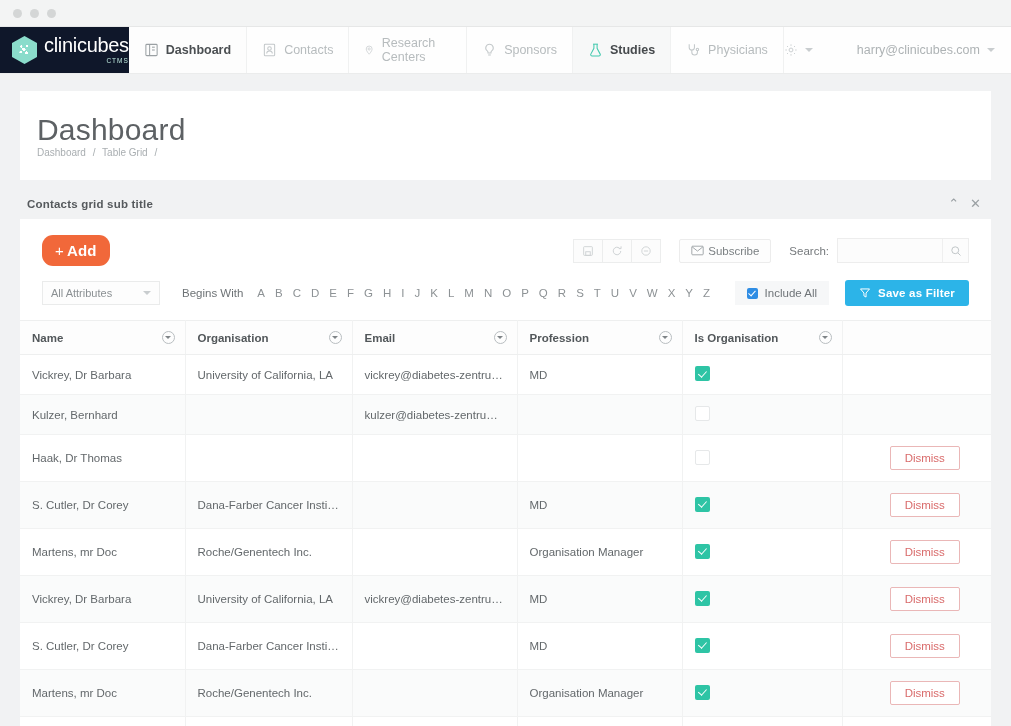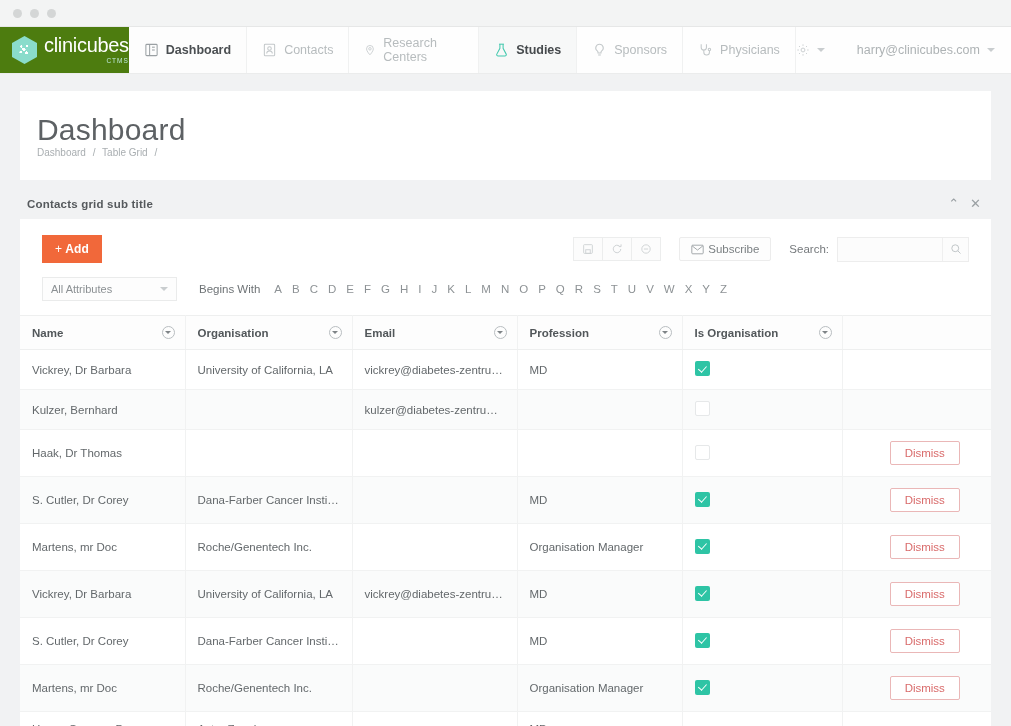--- a/index.html
+++ b/index.html
@@ -32,21 +32,21 @@
   .topnav {
     height: 47px;
     background: #fefefe;
     display: flex;
     align-items: stretch;
     border-bottom: 1px solid #ebecec;
     position: relative;
   }
   .brand {
     width: 133px;
-    background: #4d7c0f;
+    background: #0f172a;
     display: flex; align-items: center;
     gap: 7px;
     padding-left: 12px;
     position: relative;
   }
   .brand-mark {
     width: 25px; height: 28px;
     position: relative;
     flex: 0 0 auto;
   }
@@ -87,21 +87,21 @@
     border-left: 1px solid #f0f1f1;
     border-right: 1px solid #f0f1f1;
     margin-left: -1px;
     background: #fefefe;
   }
   .nav-item.active { color: #464a4d; background: #f7f8f8; font-weight: 600; }
   .nav-item.semi { color: #4b4f52; background: #fdfdfd; font-weight: 600; }
   .nav-ico { width: 15px; height: 16px; display: block; }
   .nav-right {
     margin-left: auto;
-    display: flex; align-items: center; gap: 10px;
+    display: flex; align-items: center; gap: 22px;
     padding-right: 16px;
     font-size: 12.5px; color: #aeb3b5;
   }
   .gear-wrap { display: flex; align-items: center; gap: 7px; cursor: pointer; }
   .caret-sm {
     width: 0; height: 0;
     border-left: 4px solid transparent;
     border-right: 4px solid transparent;
     border-top: 4px solid #c9cdcf;
   }
@@ -148,22 +148,22 @@
 
   
   .toolbar {
     display: flex; align-items: center;
     padding: 16px 22px 14px 22px;
   }
   .btn-add {
     background: #f1683a;
     color: #ffffff;
     border: none;
-    border-radius: 0;
-    font-size: 12px;
+    border-radius: 11px;
+    font-size: 15px;
     font-weight: bold;
     padding: 7px 13px;
     cursor: pointer;
     letter-spacing: 0.2px;
   }
   .btn-add .plus { font-weight: normal; margin-right: 3px; }
   .tb-right { margin-left: auto; display: flex; align-items: center; gap: 18px; }
   .icon-group { display: flex; }
   .icon-btn {
     width: 30px; height: 24px;
@@ -199,21 +199,21 @@
     display: flex; align-items: center; justify-content: center;
     cursor: pointer; color: #bfc4c6;
   }
 
   
   .filter-row {
     display: flex; align-items: center;
     padding: 0 22px 14px 22px;
   }
   .select-attrs {
-    width: 135px; height: 24px;
+    width: 118px; height: 24px;
     border: 1px solid #eaebeb;
     background: #fdfdfd;
     display: flex; align-items: center;
     padding: 0 8px;
     font-size: 11px; color: #8b9093;
     cursor: pointer;
   }
   .select-attrs .caret-sm { margin-left: auto; }
   .alpha {
     display: flex; align-items: center; margin-left: 22px; gap: 0;
@@ -414,33 +414,33 @@
         </svg>
         <span>Contacts</span>
       </div>
       <div class="nav-item">
         <svg class="nav-ico" viewBox="0 0 16 16" fill="none" stroke="#c3c8ca" stroke-width="1.1">
           <path d="M8 14.5s4.6-4.9 4.6-8A4.6 4.6 0 0 0 8 1.9a4.6 4.6 0 0 0-4.6 4.6c0 3.1 4.6 8 4.6 8z"></path>
           <circle cx="8" cy="6.4" r="1.7"></circle>
         </svg>
         <span>Research Centers</span>
       </div>
+      <div class="nav-item">
+        <svg class="nav-ico" viewBox="0 0 16 16" fill="none" stroke="#c3c8ca" stroke-width="1.1">
+          <path d="M8 1.8a4 4 0 0 0-2.4 7.2c.5.4.8 1 .8 1.6v.6h3.2v-.6c0-.6.3-1.2.8-1.6A4 4 0 0 0 8 1.8z"></path>
+          <line x1="6.6" y1="13.3" x2="9.4" y2="13.3"></line>
+        </svg>
+        <span>Sponsors</span>
+      </div>
       <div class="nav-item active">
         <svg class="nav-ico" viewBox="0 0 16 16" fill="none" stroke="#41c8ad" stroke-width="1.1">
           <path d="M6.3 1.8v4.4L3 12.4c-.5.9.1 1.9 1.1 1.9h7.8c1 0 1.6-1 1.1-1.9L9.7 6.2V1.8"></path>
           <line x1="5.4" y1="1.8" x2="10.6" y2="1.8"></line>
         </svg>
         <span>Studies</span>
-      </div>
-      <div class="nav-item">
-        <svg class="nav-ico" viewBox="0 0 16 16" fill="none" stroke="#c3c8ca" stroke-width="1.1">
-          <path d="M8 1.8a4 4 0 0 0-2.4 7.2c.5.4.8 1 .8 1.6v.6h3.2v-.6c0-.6.3-1.2.8-1.6A4 4 0 0 0 8 1.8z"></path>
-          <line x1="6.6" y1="13.3" x2="9.4" y2="13.3"></line>
-        </svg>
-        <span>Sponsors</span>
       </div>
       <div class="nav-item">
         <svg class="nav-ico" viewBox="0 0 16 16" fill="none" stroke="#c3c8ca" stroke-width="1.1">
           <path d="M3.4 1.9v3.4a2.8 2.8 0 0 0 5.6 0V1.9"></path>
           <path d="M6.2 8.1v2.2a3 3 0 0 0 6 0V8.6"></path>
           <circle cx="12.2" cy="7.4" r="1.3"></circle>
         </svg>
         <span>Physicians</span>
       </div>
     </div>
@@ -555,20 +555,32 @@
           <span class="alpha-letter">Q</span>
           <span class="alpha-letter">R</span>
           <span class="alpha-letter">S</span>
           <span class="alpha-letter">T</span>
           <span class="alpha-letter">U</span>
           <span class="alpha-letter">V</span>
           <span class="alpha-letter">W</span>
           <span class="alpha-letter">X</span>
           <span class="alpha-letter">Y</span>
           <span class="alpha-letter">Z</span>
+        </div>
+        <div class="filter-right">
+          <div class="include-all">
+            <span class="cb-blue"></span>
+            <span>Include All</span>
+          </div>
+          <button class="btn-save-filter">
+            <svg style="width:12px;height:12px" viewBox="0 0 16 16" fill="none" stroke="#ffffff" stroke-width="1.3">
+              <polygon points="2,2.6 14,2.6 9.4,8 9.4,13.4 6.6,11.8 6.6,8"></polygon>
+            </svg>
+            <span>Save as Filter</span>
+          </button>
         </div>
       </div>
 
 
       <table class="grid">
         <colgroup>
           <col style="width:165px">
             <col style="width:167px">
             <col style="width:165px">
           <col style="width:165px">

